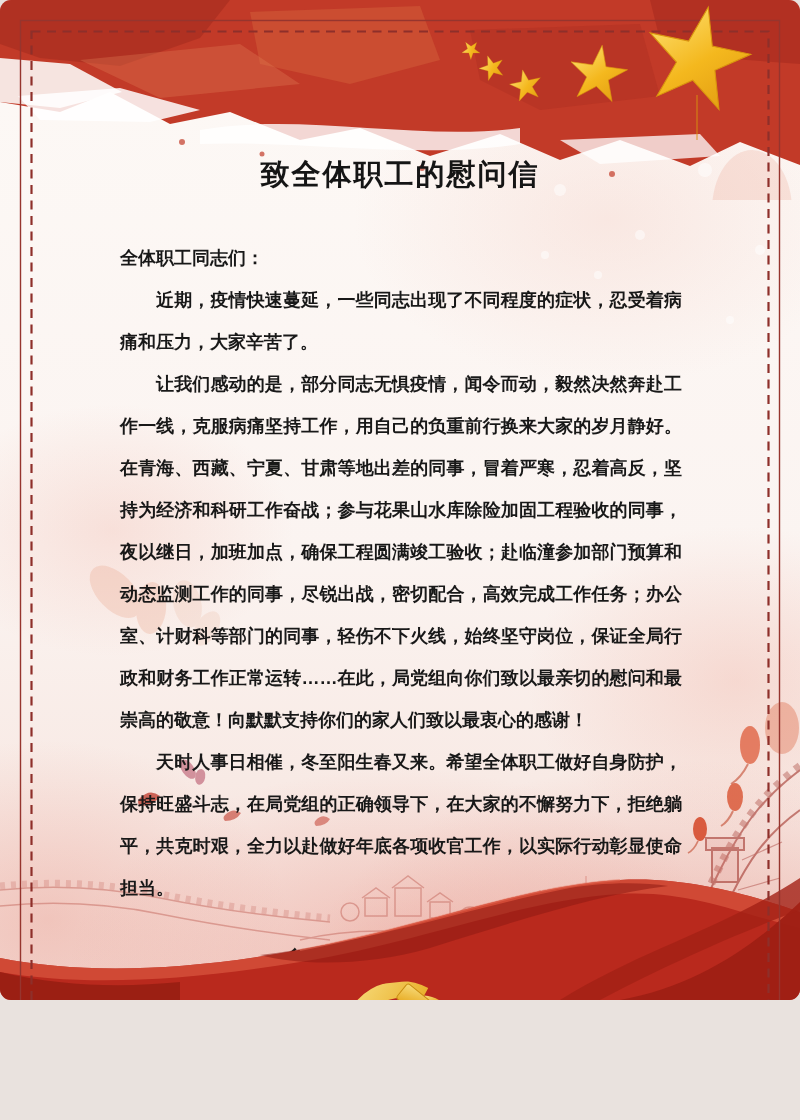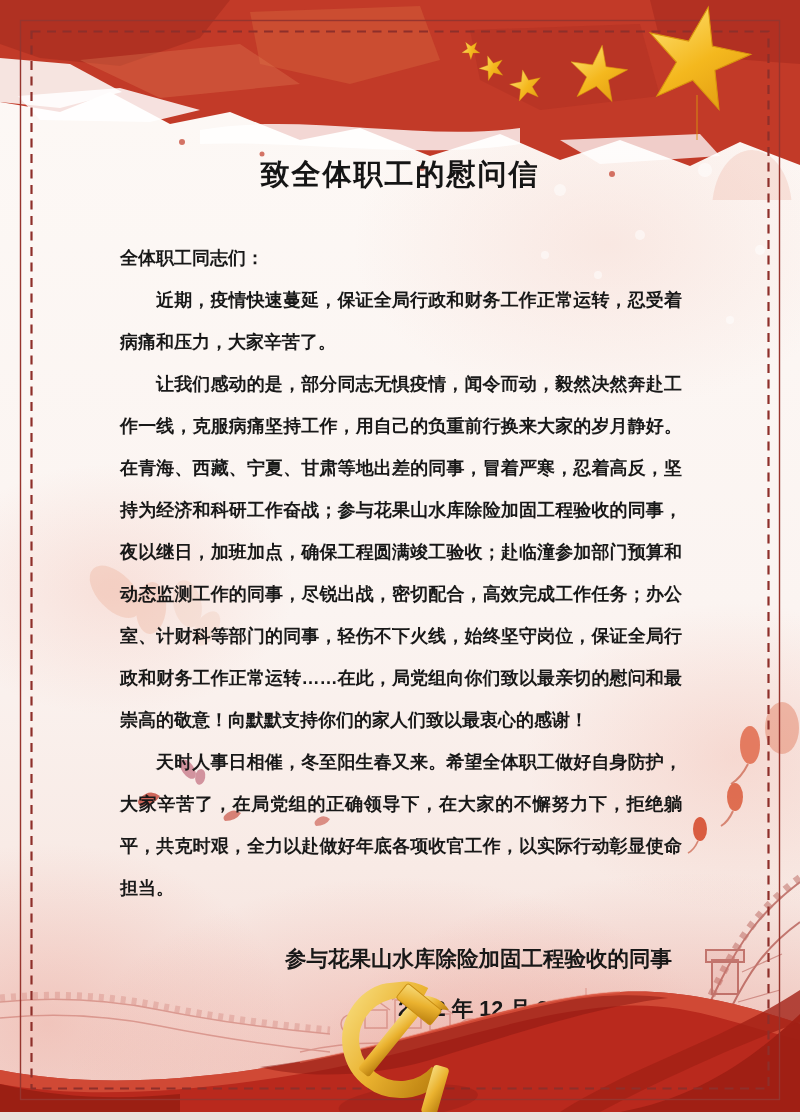--- a/index.html
+++ b/index.html
@@ -1,27 +1,28 @@
 <!DOCTYPE html>
 <html><head>
 <meta charset="utf-8">
 <style>
   * { margin:0; padding:0; box-sizing:border-box; }
   html,body { background:#e9e2de; }
   .page {
-    position:relative; width:800px; height:1112px; margin:0 auto; overflow:hidden;
+    position:relative; width:800px; height:1000px; margin:0 auto; overflow:hidden;
     font-family:"Liberation Sans","DejaVu Sans",sans-serif;
     background:
       radial-gradient(260px 180px at 14% 53%, rgba(238,166,150,.26), transparent 70%),
       radial-gradient(300px 220px at 92% 68%, rgba(238,166,150,.30), transparent 70%),
       radial-gradient(460px 280px at 50% 97%, rgba(231,130,115,.38), transparent 72%),
       radial-gradient(320px 240px at 6% 92%, rgba(231,140,125,.34), transparent 75%),
       radial-gradient(520px 320px at 86% 100%, rgba(222,112,96,.40), transparent 75%),
       radial-gradient(340px 220px at 76% 22%, rgba(242,196,184,.30), transparent 75%),
       linear-gradient(180deg,#fdf9f6 0%,#fbf4f1 55%,#f8eae5 78%,#f4ddd7 100%);
+    border-radius: 11px;
   }
   svg { display:block; }
   .banner   { position:absolute; top:0; left:0; z-index:1; }
   .deco-mid { position:absolute; top:0; left:0; z-index:2; }
   .deco-bot { position:absolute; bottom:0; left:0; z-index:2; }
   .ribbon   { position:absolute; bottom:0; left:0; z-index:4; }
   .borders  { position:absolute; top:0; left:0; z-index:5; pointer-events:none; }
   .stars    { position:absolute; top:0; left:0; z-index:6; }
   .emblem   { position:absolute; left:318px; top:982px; z-index:6; transform:rotate(-6deg); }
 
@@ -192,21 +193,21 @@
     <g transform="translate(97,33) rotate(45)">
       <rect x="-7" y="-4" width="14" height="80" rx="3" fill="url(#goldE)"></rect>
       <rect x="-22" y="-22" width="44" height="19" rx="3" fill="url(#goldE)" stroke="#c98d12" stroke-width="1"></rect>
     </g>
   </svg>
 
   <h1 class="title">致全体职工的慰问信</h1>
 
   <main class="content">
     <p class="salutation">全体职工同志们：</p>
-    <p class="para">近期，疫情快速蔓延，保证全局行政和财务工作正常运转，忍受着病痛和压力，大家辛苦了。</p>
+    <p class="para">近期，疫情快速蔓延，一些同志出现了不同程度的症状，忍受着病痛和压力，大家辛苦了。</p>
     <p class="para">让我们感动的是，部分同志无惧疫情，闻令而动，毅然决然奔赴工作一线，克服病痛坚持工作，用自己的负重前行换来大家的岁月静好。在青海、西藏、宁夏、甘肃等地出差的同事，冒着严寒，忍着高反，坚持为经济和科研工作奋战；参与花果山水库除险加固工程验收的同事，夜以继日，加班加点，确保工程圆满竣工验收；赴临潼参加部门预算和动态监测工作的同事，尽锐出战，密切配合，高效完成工作任务；办公室、计财科等部门的同事，轻伤不下火线，始终坚守岗位，保证全局行政和财务工作正常运转……在此，局党组向你们致以最亲切的慰问和最崇高的敬意！向默默支持你们的家人们致以最衷心的感谢！</p>
-    <p class="para">天时人事日相催，冬至阳生春又来。希望全体职工做好自身防护，大家辛苦了，在局党组的正确领导下，在大家的不懈努力下，拒绝躺平，共克时艰，全力以赴做好年底各项收官工作，以实际行动彰显使命担当。</p>
+    <p class="para">天时人事日相催，冬至阳生春又来。希望全体职工做好自身防护，保持旺盛斗志，在局党组的正确领导下，在大家的不懈努力下，拒绝躺平，共克时艰，全力以赴做好年底各项收官工作，以实际行动彰显使命担当。</p>
   </main>
 
   <div class="signature">参与花果山水库除险加固工程验收的同事</div>
   <div class="date">2022 年 12 月 22 日</div>
 
 </div>
 
 </body></html>

